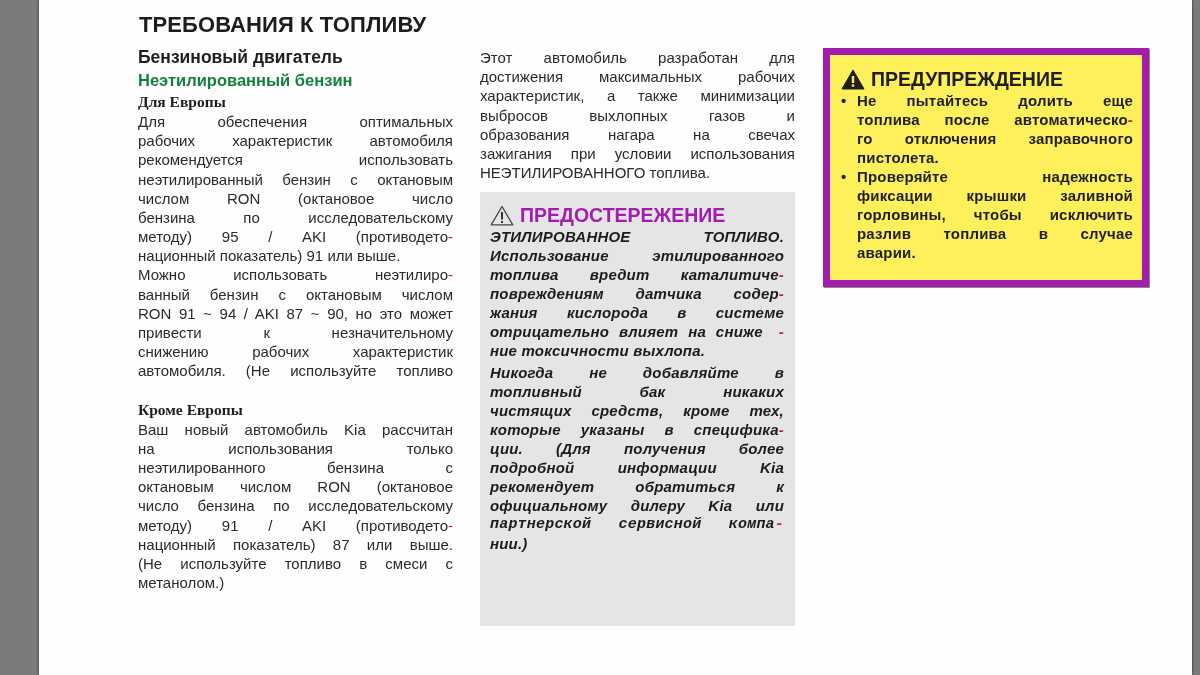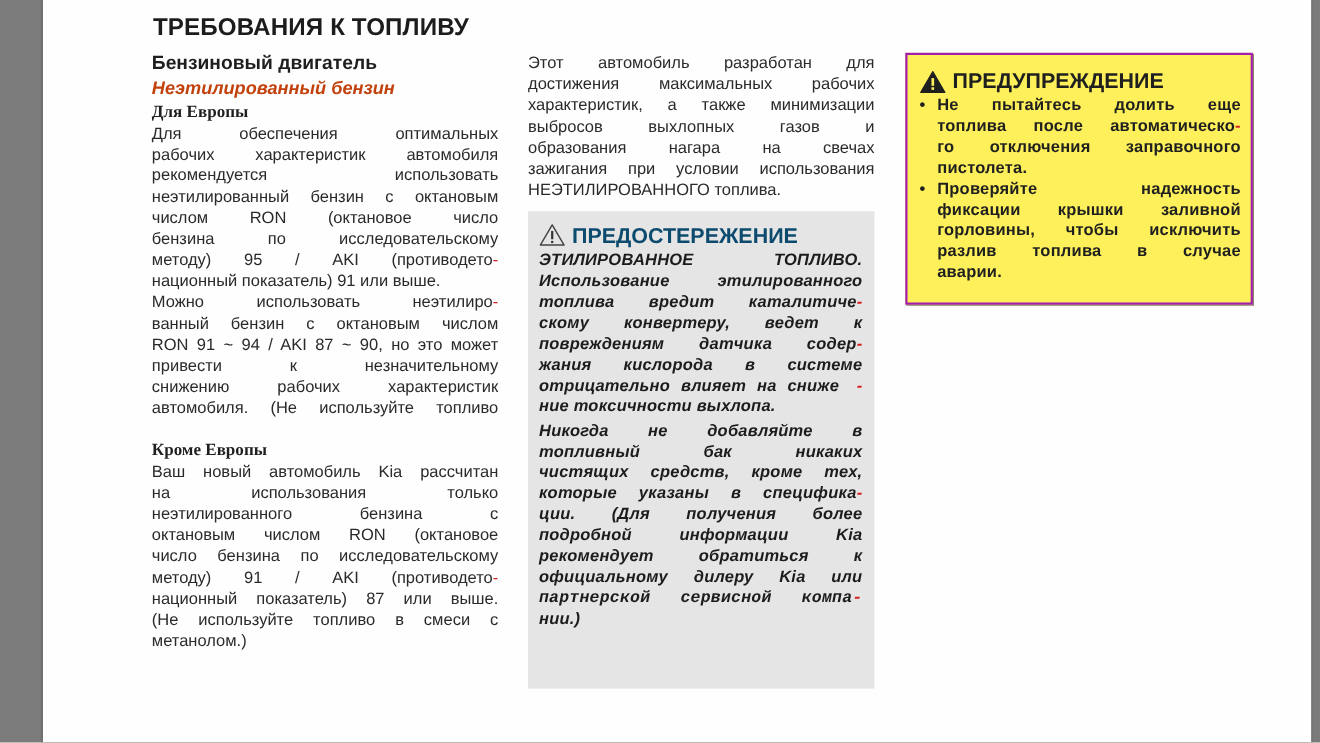--- a/index.html
+++ b/index.html
@@ -16,46 +16,46 @@
   }
   .title {
     position: absolute; left: 100px; top: 12px;
     font-size: 22px; font-weight: bold; color: #1c1c1c; letter-spacing: 0.1px;
   }
   .col { position: absolute; }
   .col-left { left: 99px; top: 46px; width: 315px; }
   .col-mid { left: 441px; top: 48px; width: 315px; }
 
   .h2 { font-size: 17.5px; font-weight: bold; color: #1f1f1f; line-height: 22px; }
-  .h3 { font-size: 16.5px; font-weight: bold; font-style: italic; color: #c2410c; line-height: 24px; margin-top: 0px; }
+  .h3 { font-size: 16.5px; font-weight: bold; color: #15803d; line-height: 24px; margin-top: 0px; }
   .h4 { font-family: "Liberation Serif", "DejaVu Serif", serif; font-size: 15.5px; font-weight: bold; color: #1f1f1f; line-height: 20px; }
   .h4.spaced { margin-top: 19px; }
 
   .para { font-size: 15px; color: #2a2a2a; line-height: 19.2px; }
   .line { display: block; text-align: justify; text-align-last: justify; white-space: nowrap; height: 19.2px; }
   .line.last { text-align-last: left; }
   .hy { color: #d42020; }
 
   .caution {
     position: absolute; left: 441px; top: 192px; width: 315px; height: 434px;
     background: #e5e5e5;
   }
   .caution .inner { position: absolute; left: 10px; top: 11px; width: 294px; }
   .caution-title {
-    font-size: 19.5px; font-weight: bold; color: #0c4a6e; line-height: 24px; display: flex; align-items: flex-start;
+    font-size: 19.5px; font-weight: bold; color: #a21caf; line-height: 24px; display: flex; align-items: center;
   }
   .caution-title svg { margin-right: 6px; }
   .caution .para { font-weight: bold; font-style: italic; color: #1c1c1c; line-height: 19px; font-size: 15px; letter-spacing: 0.2px; }
   .caution .line { height: 19px; }
   .caution .gap { height: 3px; }
 
   .warning {
     position: absolute; left: 784px; top: 48px; width: 312px; height: 225px;
     background: #fdf05a;
-    border: 2px solid #a21caf;
+    border: 7px solid #a21caf;
     box-shadow: 1px 1px 0 #8a8a6a;
   }
   .warning .inner { position: absolute; left: 11px; top: 12px; width: 292px; }
   .warning-title {
     font-size: 19.5px; font-weight: bold; color: #1f1f1f; line-height: 24px; display: flex; align-items: center;
   }
   .warning-title svg { margin-right: 6px; }
   .bullet { position: relative; padding-left: 16px; font-weight: bold; font-size: 15px; color: #1f1f1f; line-height: 19px; letter-spacing: 0.2px; }
   .bullet .dot { position: absolute; left: 0; top: 0; }
   .bullet .line { height: 19px; }
@@ -133,21 +133,20 @@
         </svg>
         <span>ПРЕДОСТЕРЕЖЕНИЕ</span>
       </div>
       <div class="para">
         <span class="line">ЭТИЛИРОВАННОЕ ТОПЛИВО.</span>
         <span class="line">Использование этилированного</span>
         <span class="line hyph" style="display: flex;">
             <span style="flex: 1 1 0%; text-align: justify; text-align-last: justify; display: block;">топлива вредит каталитиче</span>
             <span class="hy">-</span>
           </span>
-        <span class="line">скому конвертеру, ведет к</span>
         <span class="line hyph" style="display: flex;">
             <span style="flex: 1 1 0%; text-align: justify; text-align-last: justify; display: block;">повреждениям датчика содер</span>
             <span class="hy">-</span>
           </span>
         <span class="line">жания кислорода в системе</span>
         <span class="line hyph" style="display: flex; gap: 16px;">
             <span style="flex: 1 1 0%; text-align: justify; text-align-last: justify; display: block;">отрицательно влияет на сниже</span>
             <span class="hy">-</span>
           </span>
         <span class="line last">ние токсичности выхлопа.</span>

